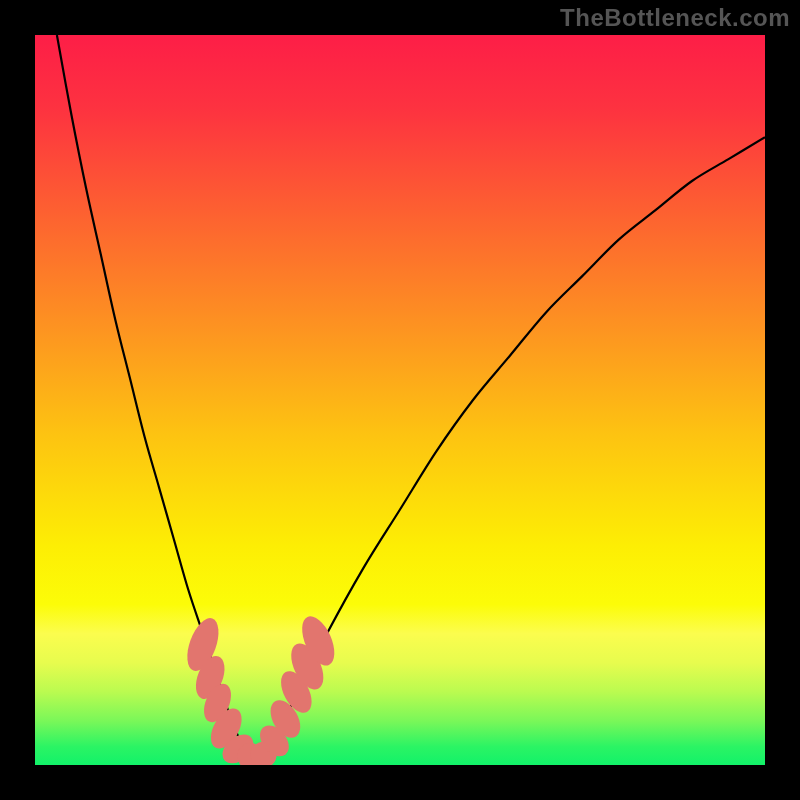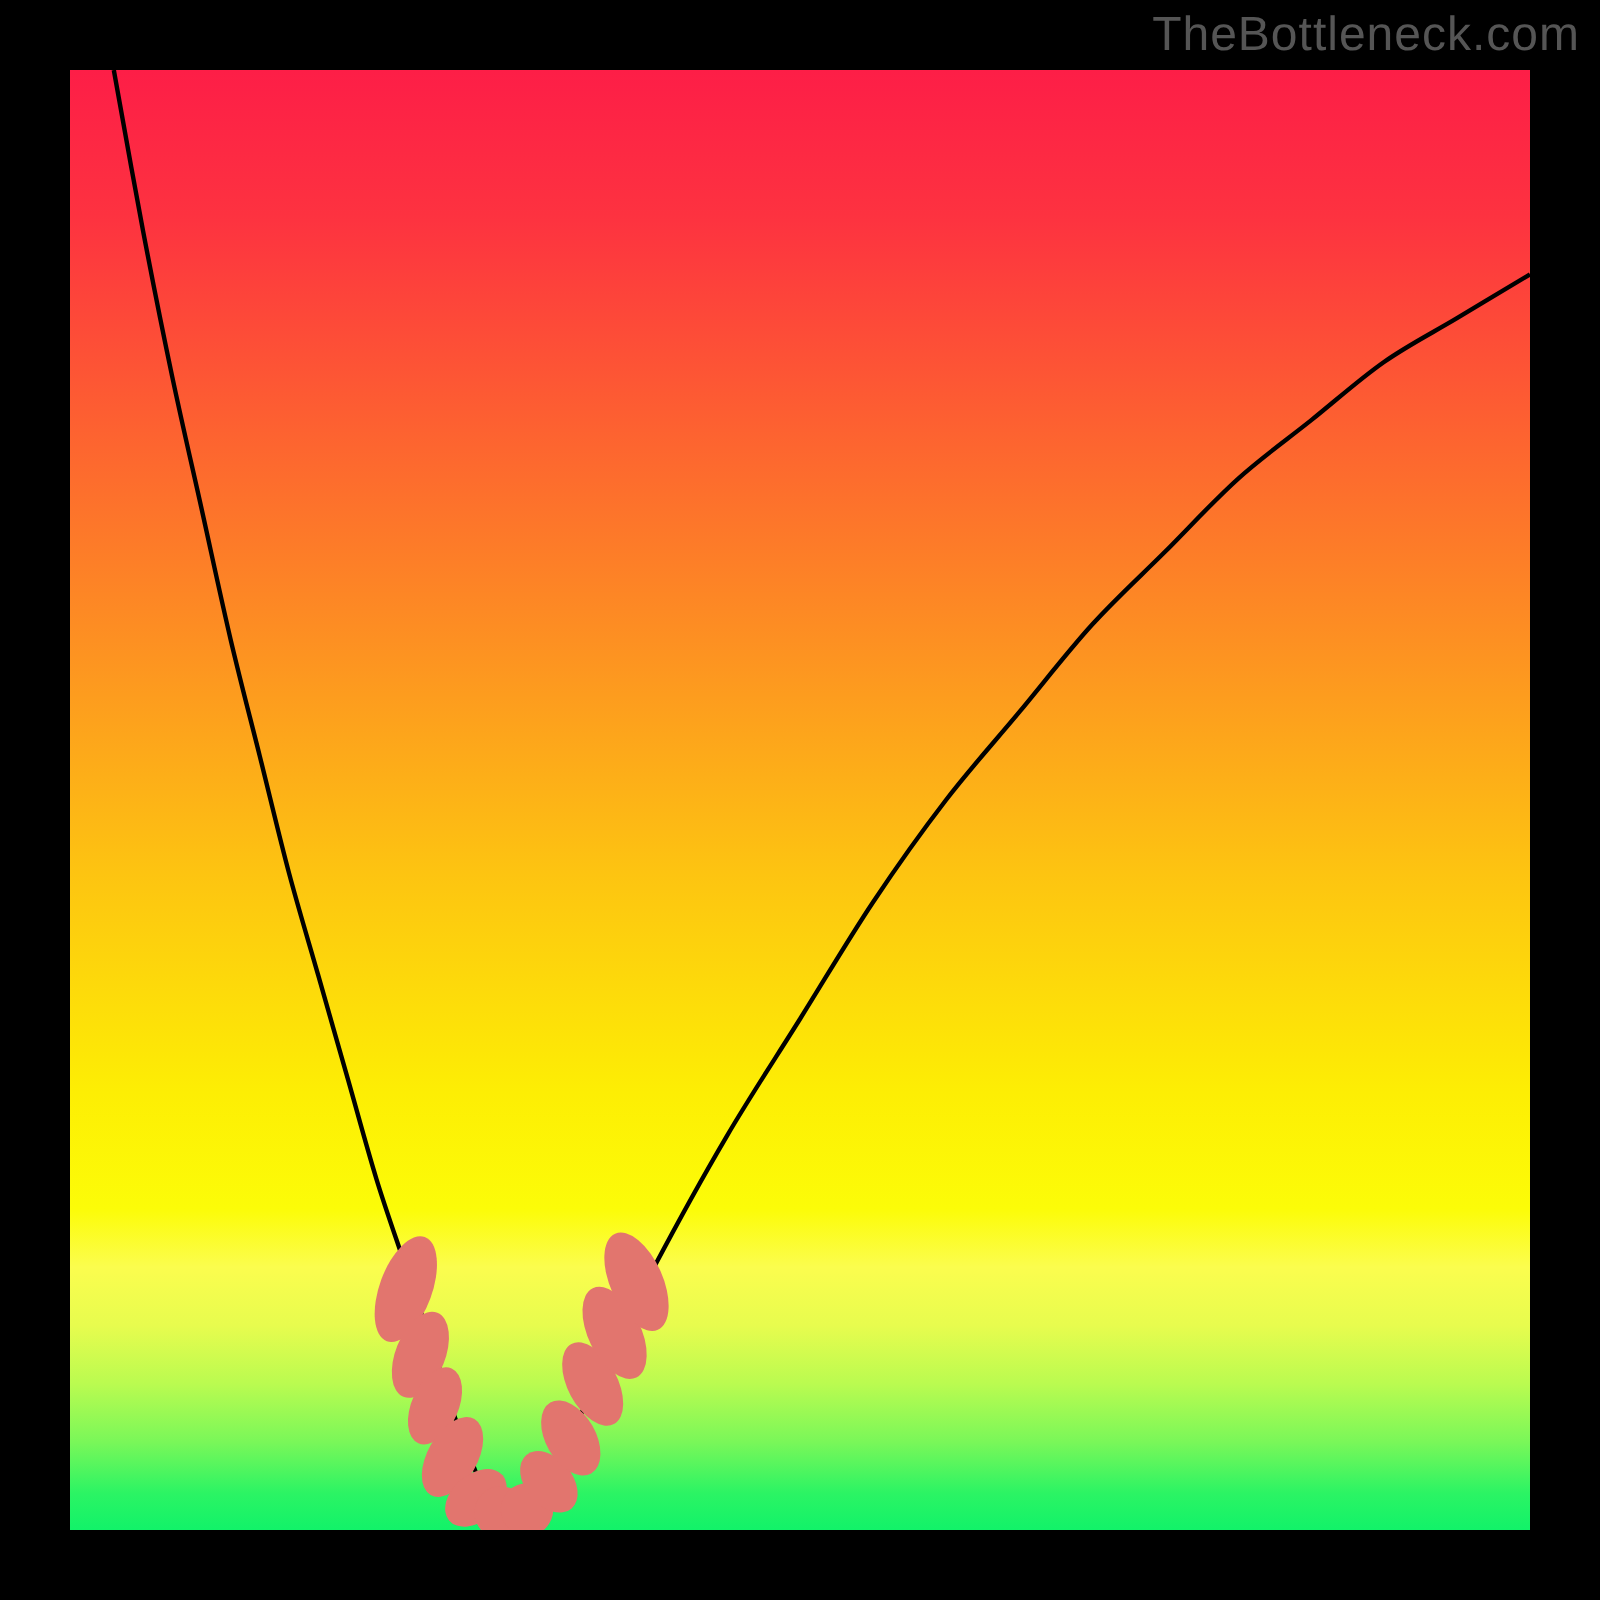--- a/index.html
+++ b/index.html
@@ -16,21 +16,21 @@
     width: 800px;
     height: 800px;
     background: #000;
   }
   .watermark {
     position: absolute;
     top: 4px;
     right: 10px;
     color: #555;
     font-size: 24px;
-    font-weight: 400;
+    font-weight: 700;
     letter-spacing: 0.5px;
     z-index: 10;
   }
   .plot-area {
     position: absolute;
     left: 35px;
     top: 35px;
     width: 730px;
     height: 730px;
     overflow: hidden;

